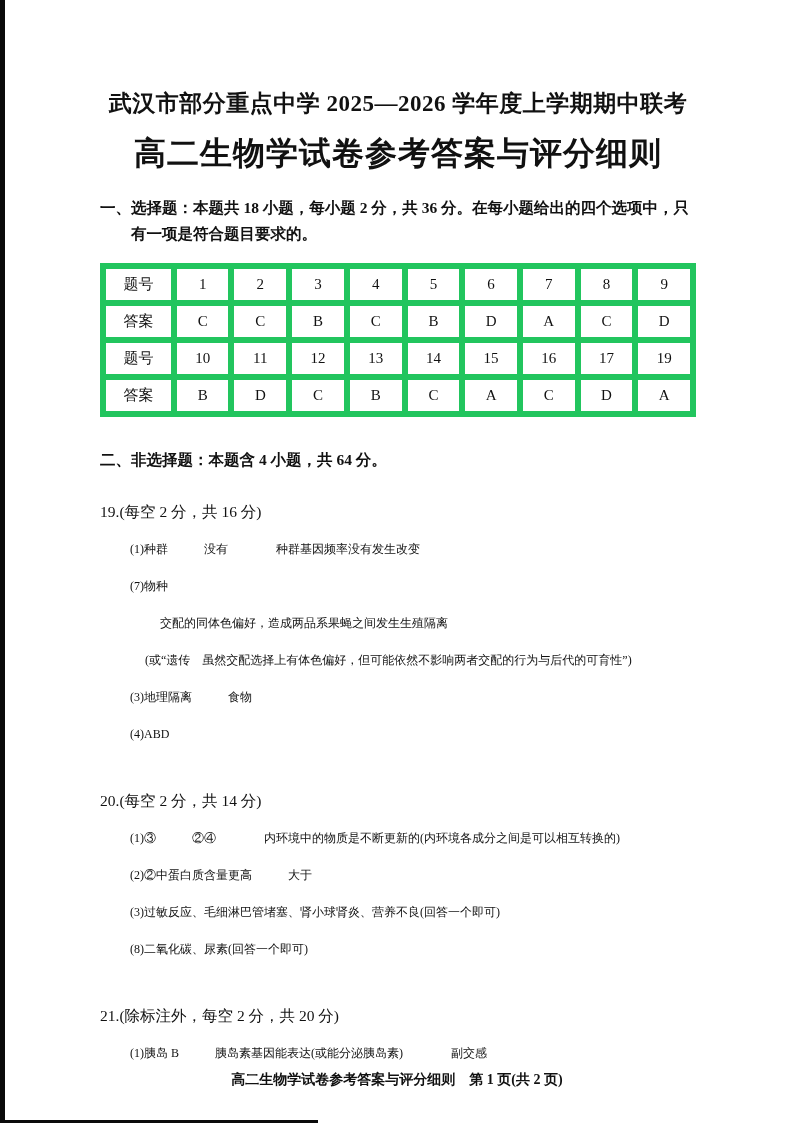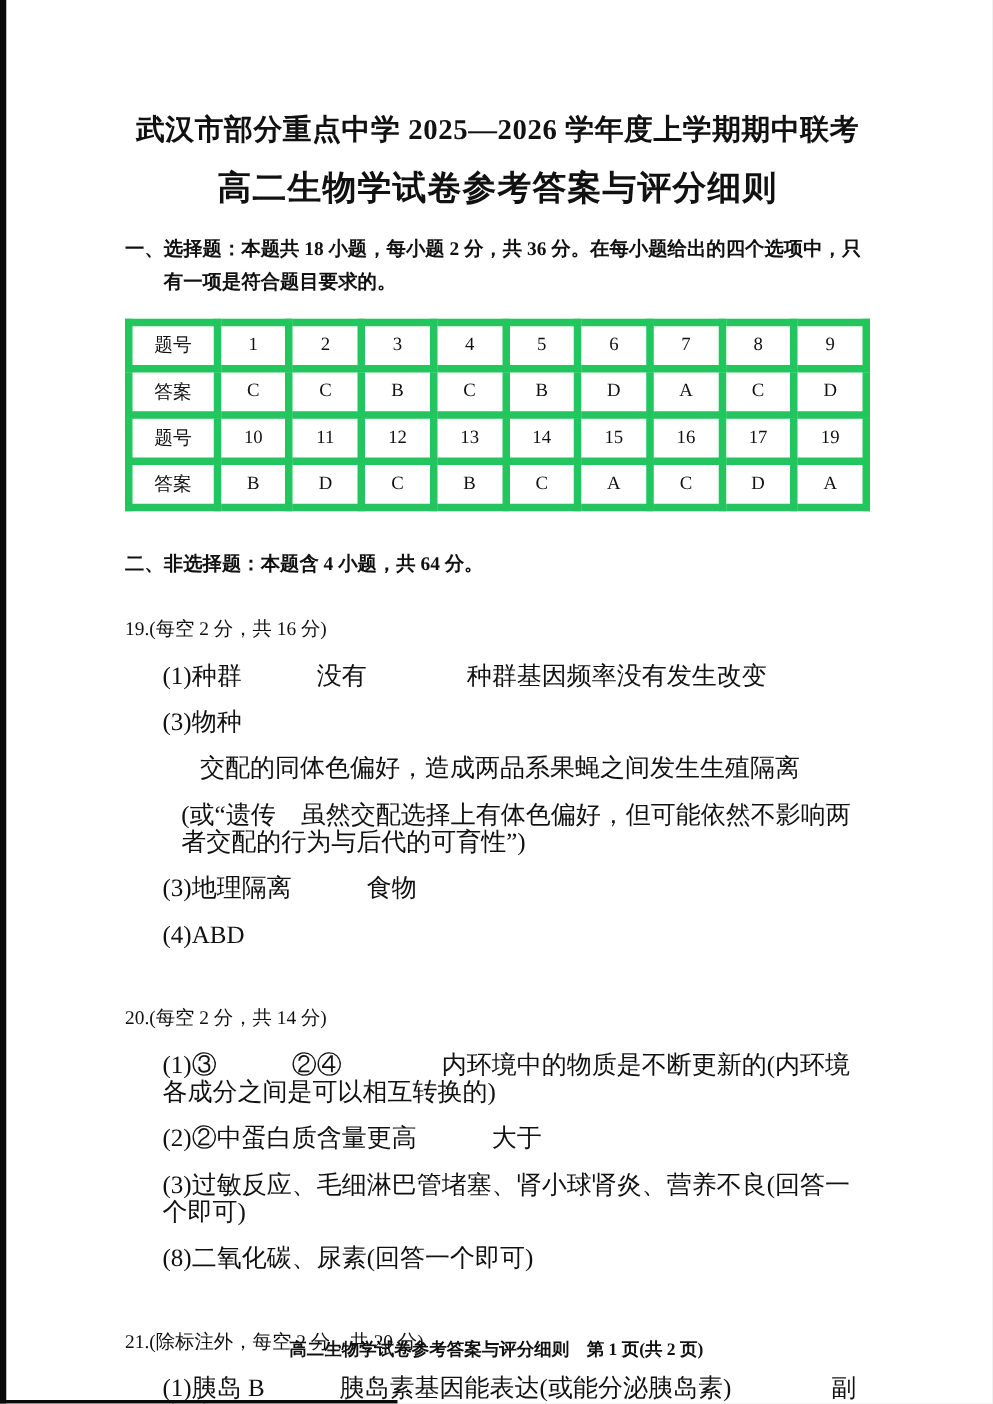--- a/index.html
+++ b/index.html
@@ -28,21 +28,21 @@
     background: #0a0a0a;
   }
   .title-1 {
     text-align: center;
     font-size: 23px;
     font-weight: bold;
     letter-spacing: 0.5px;
   }
   .title-2 {
     text-align: center;
-    font-size: 27px;
+    font-size: 32px;
     font-weight: bold;
     margin-top: 13px;
     letter-spacing: 1px;
   }
   .section-heading {
     margin-top: 19px;
     font-size: 15.5px;
     font-weight: bold;
     line-height: 26px;
     padding-left: 31px;
@@ -67,21 +67,21 @@
   table.answer-table td:first-child { width: 12%; }
   .questions { margin-top: 28px; }
   .question-block { margin-top: 0; }
   .question-block + .question-block { margin-top: 45px; }
   .q-lead {
     font-size: 15.5px;
     line-height: 22px;
     margin-bottom: 15px;
   }
   .q-line {
-    font-size: 20px;
+    font-size: 12px;
     line-height: 22px;
     margin-bottom: 15px;
   }
   .footer {
     position: absolute;
     left: 0; bottom: 34px;
     width: 100%;
     text-align: center;
     font-size: 14px;
     font-weight: bold;
@@ -151,21 +151,21 @@
         </tr>
       </tbody>
   </table>
 
   <p class="section-heading second">二、非选择题：本题含 4 小题，共 64 分。</p>
 
   <div class="questions">
       <div class="question-block">
         <p class="q-lead">19.(每空 2 分，共 16 分)</p>
         <p class="q-line" style="padding-left: 30px;">(1)种群　　　没有　　　　种群基因频率没有发生改变</p>
-        <p class="q-line" style="padding-left: 30px;">(3)物种</p>
+        <p class="q-line" style="padding-left: 30px;">(7)物种</p>
         <p class="q-line" style="padding-left: 60px;">交配的同体色偏好，造成两品系果蝇之间发生生殖隔离</p>
         <p class="q-line" style="padding-left: 45px;">(或“遗传　虽然交配选择上有体色偏好，但可能依然不影响两者交配的行为与后代的可育性”)</p>
         <p class="q-line" style="padding-left: 30px;">(3)地理隔离　　　食物</p>
         <p class="q-line" style="padding-left: 30px;">(4)ABD</p>
       </div>
       <div class="question-block">
         <p class="q-lead">20.(每空 2 分，共 14 分)</p>
         <p class="q-line" style="padding-left: 30px;">(1)③　　　②④　　　　内环境中的物质是不断更新的(内环境各成分之间是可以相互转换的)</p>
         <p class="q-line" style="padding-left: 30px;">(2)②中蛋白质含量更高　　　大于</p>
         <p class="q-line" style="padding-left: 30px;">(3)过敏反应、毛细淋巴管堵塞、肾小球肾炎、营养不良(回答一个即可)</p>

